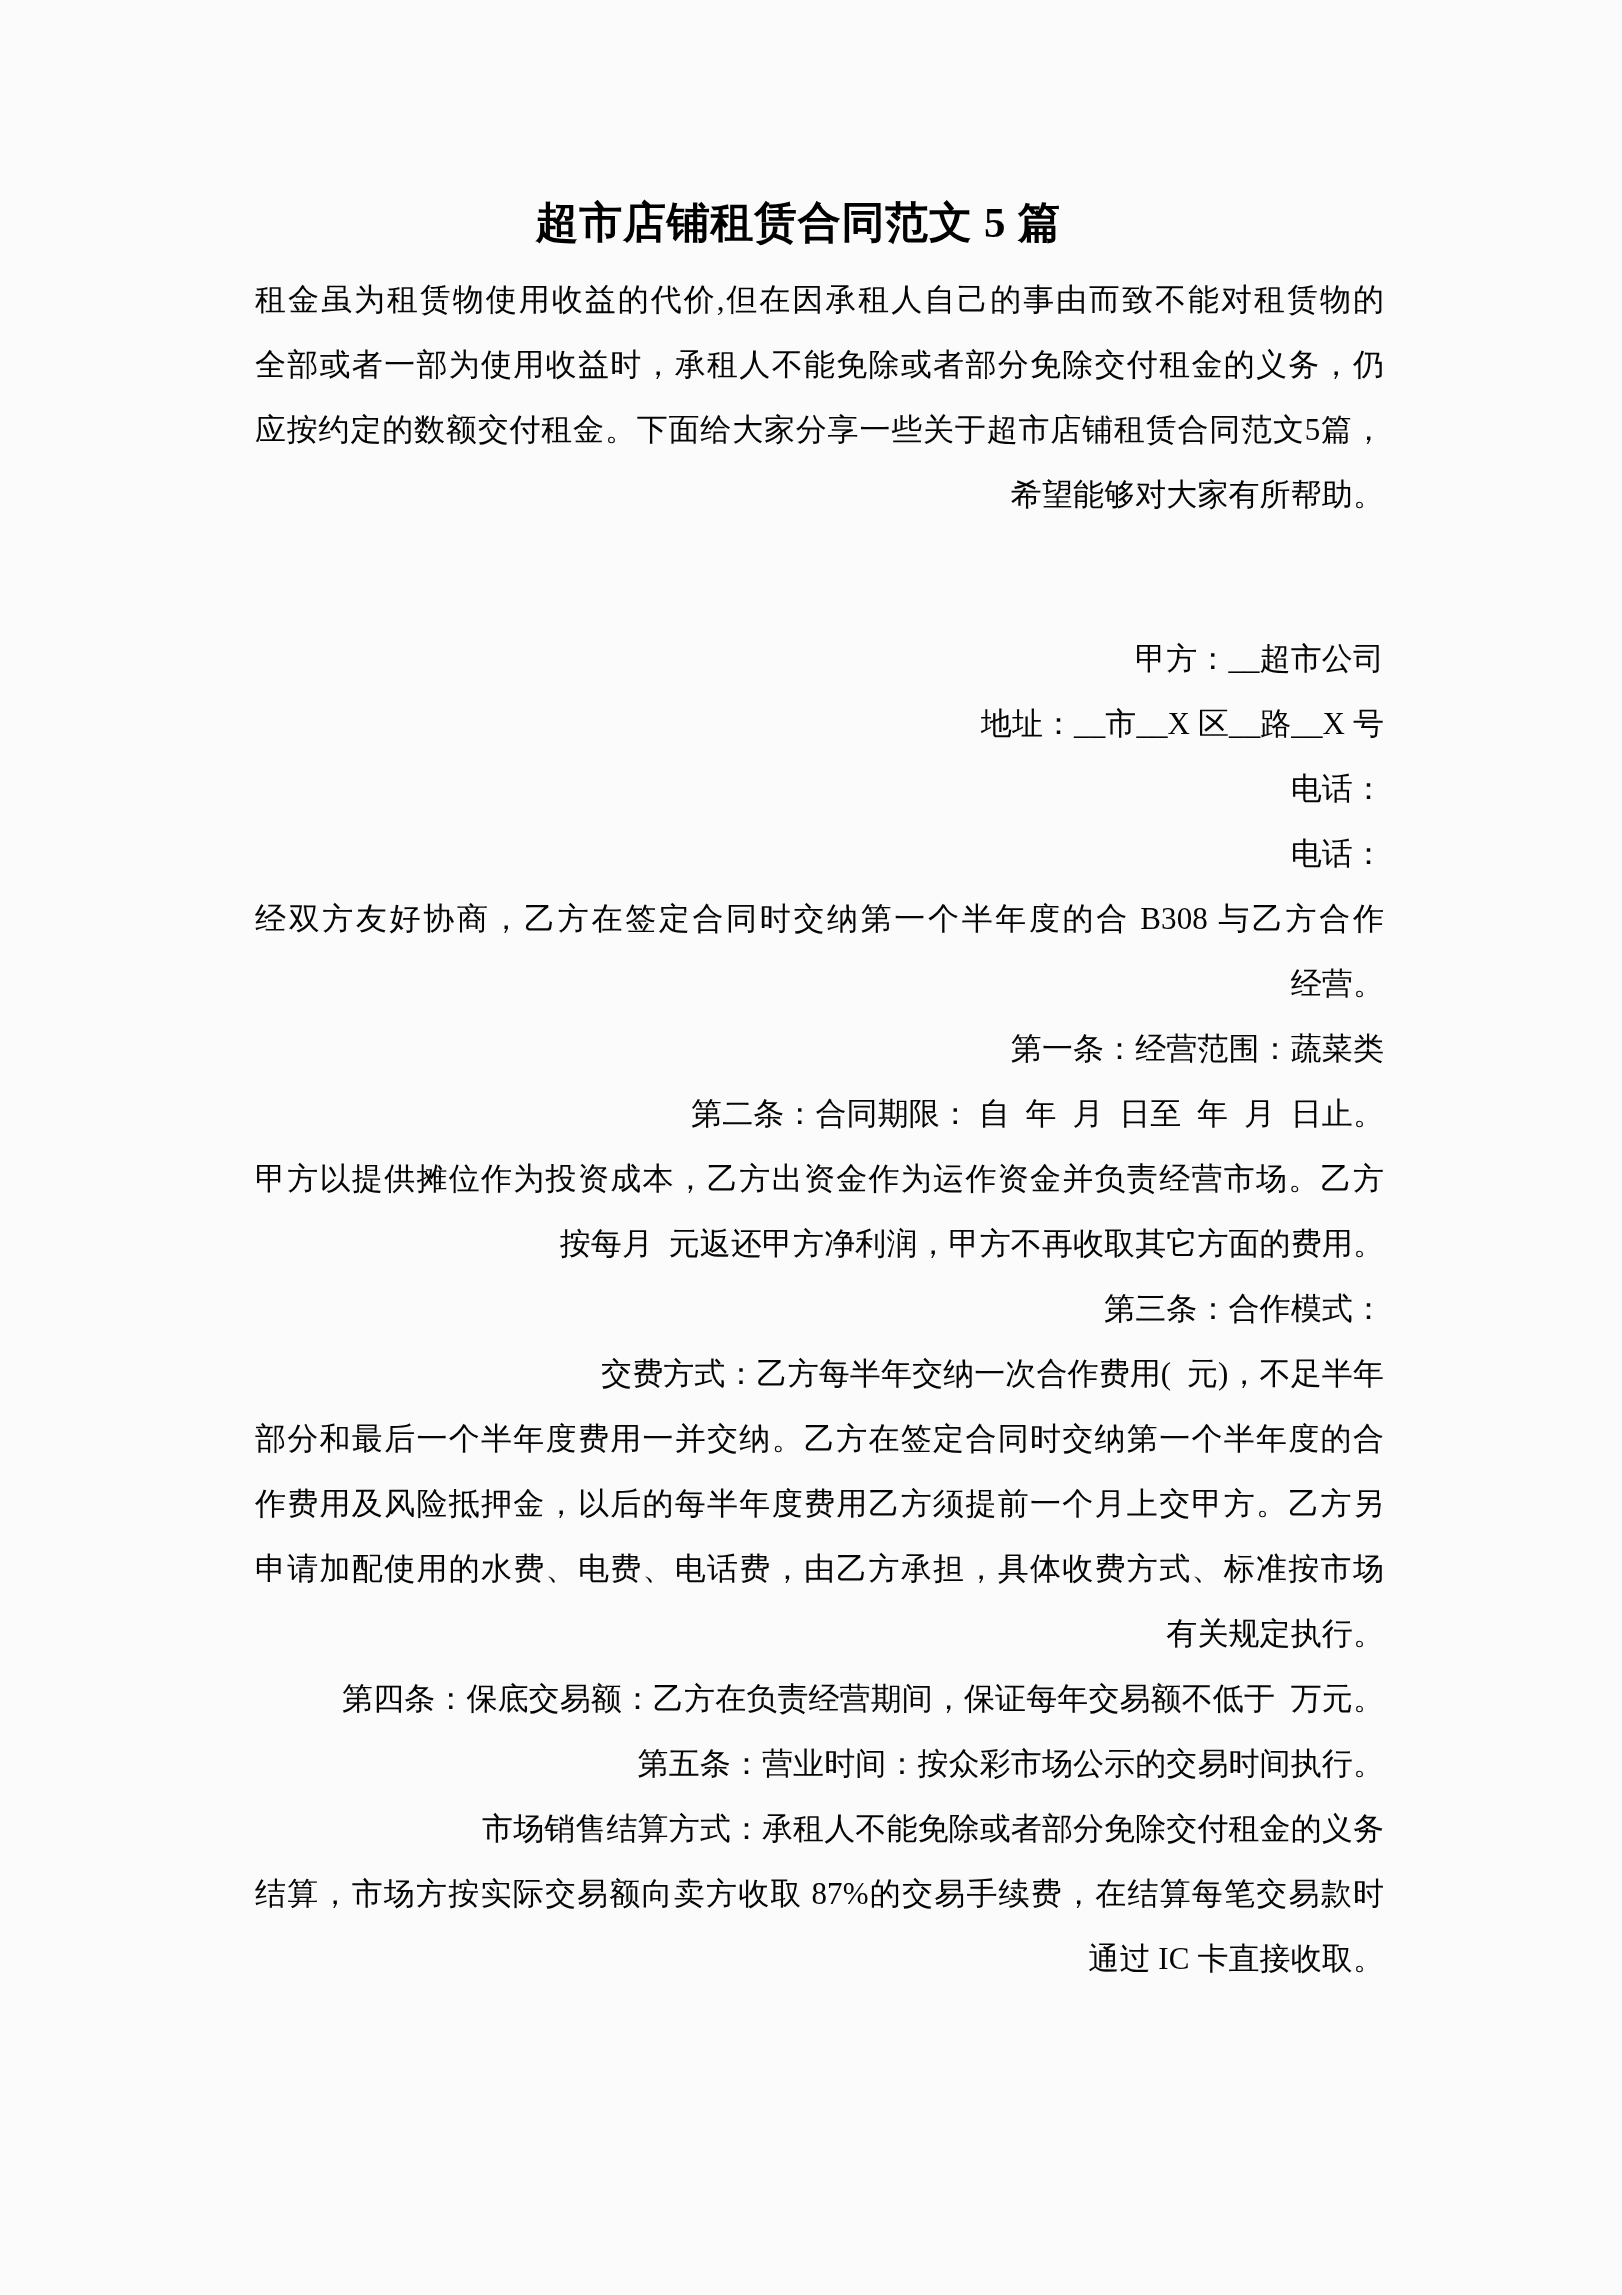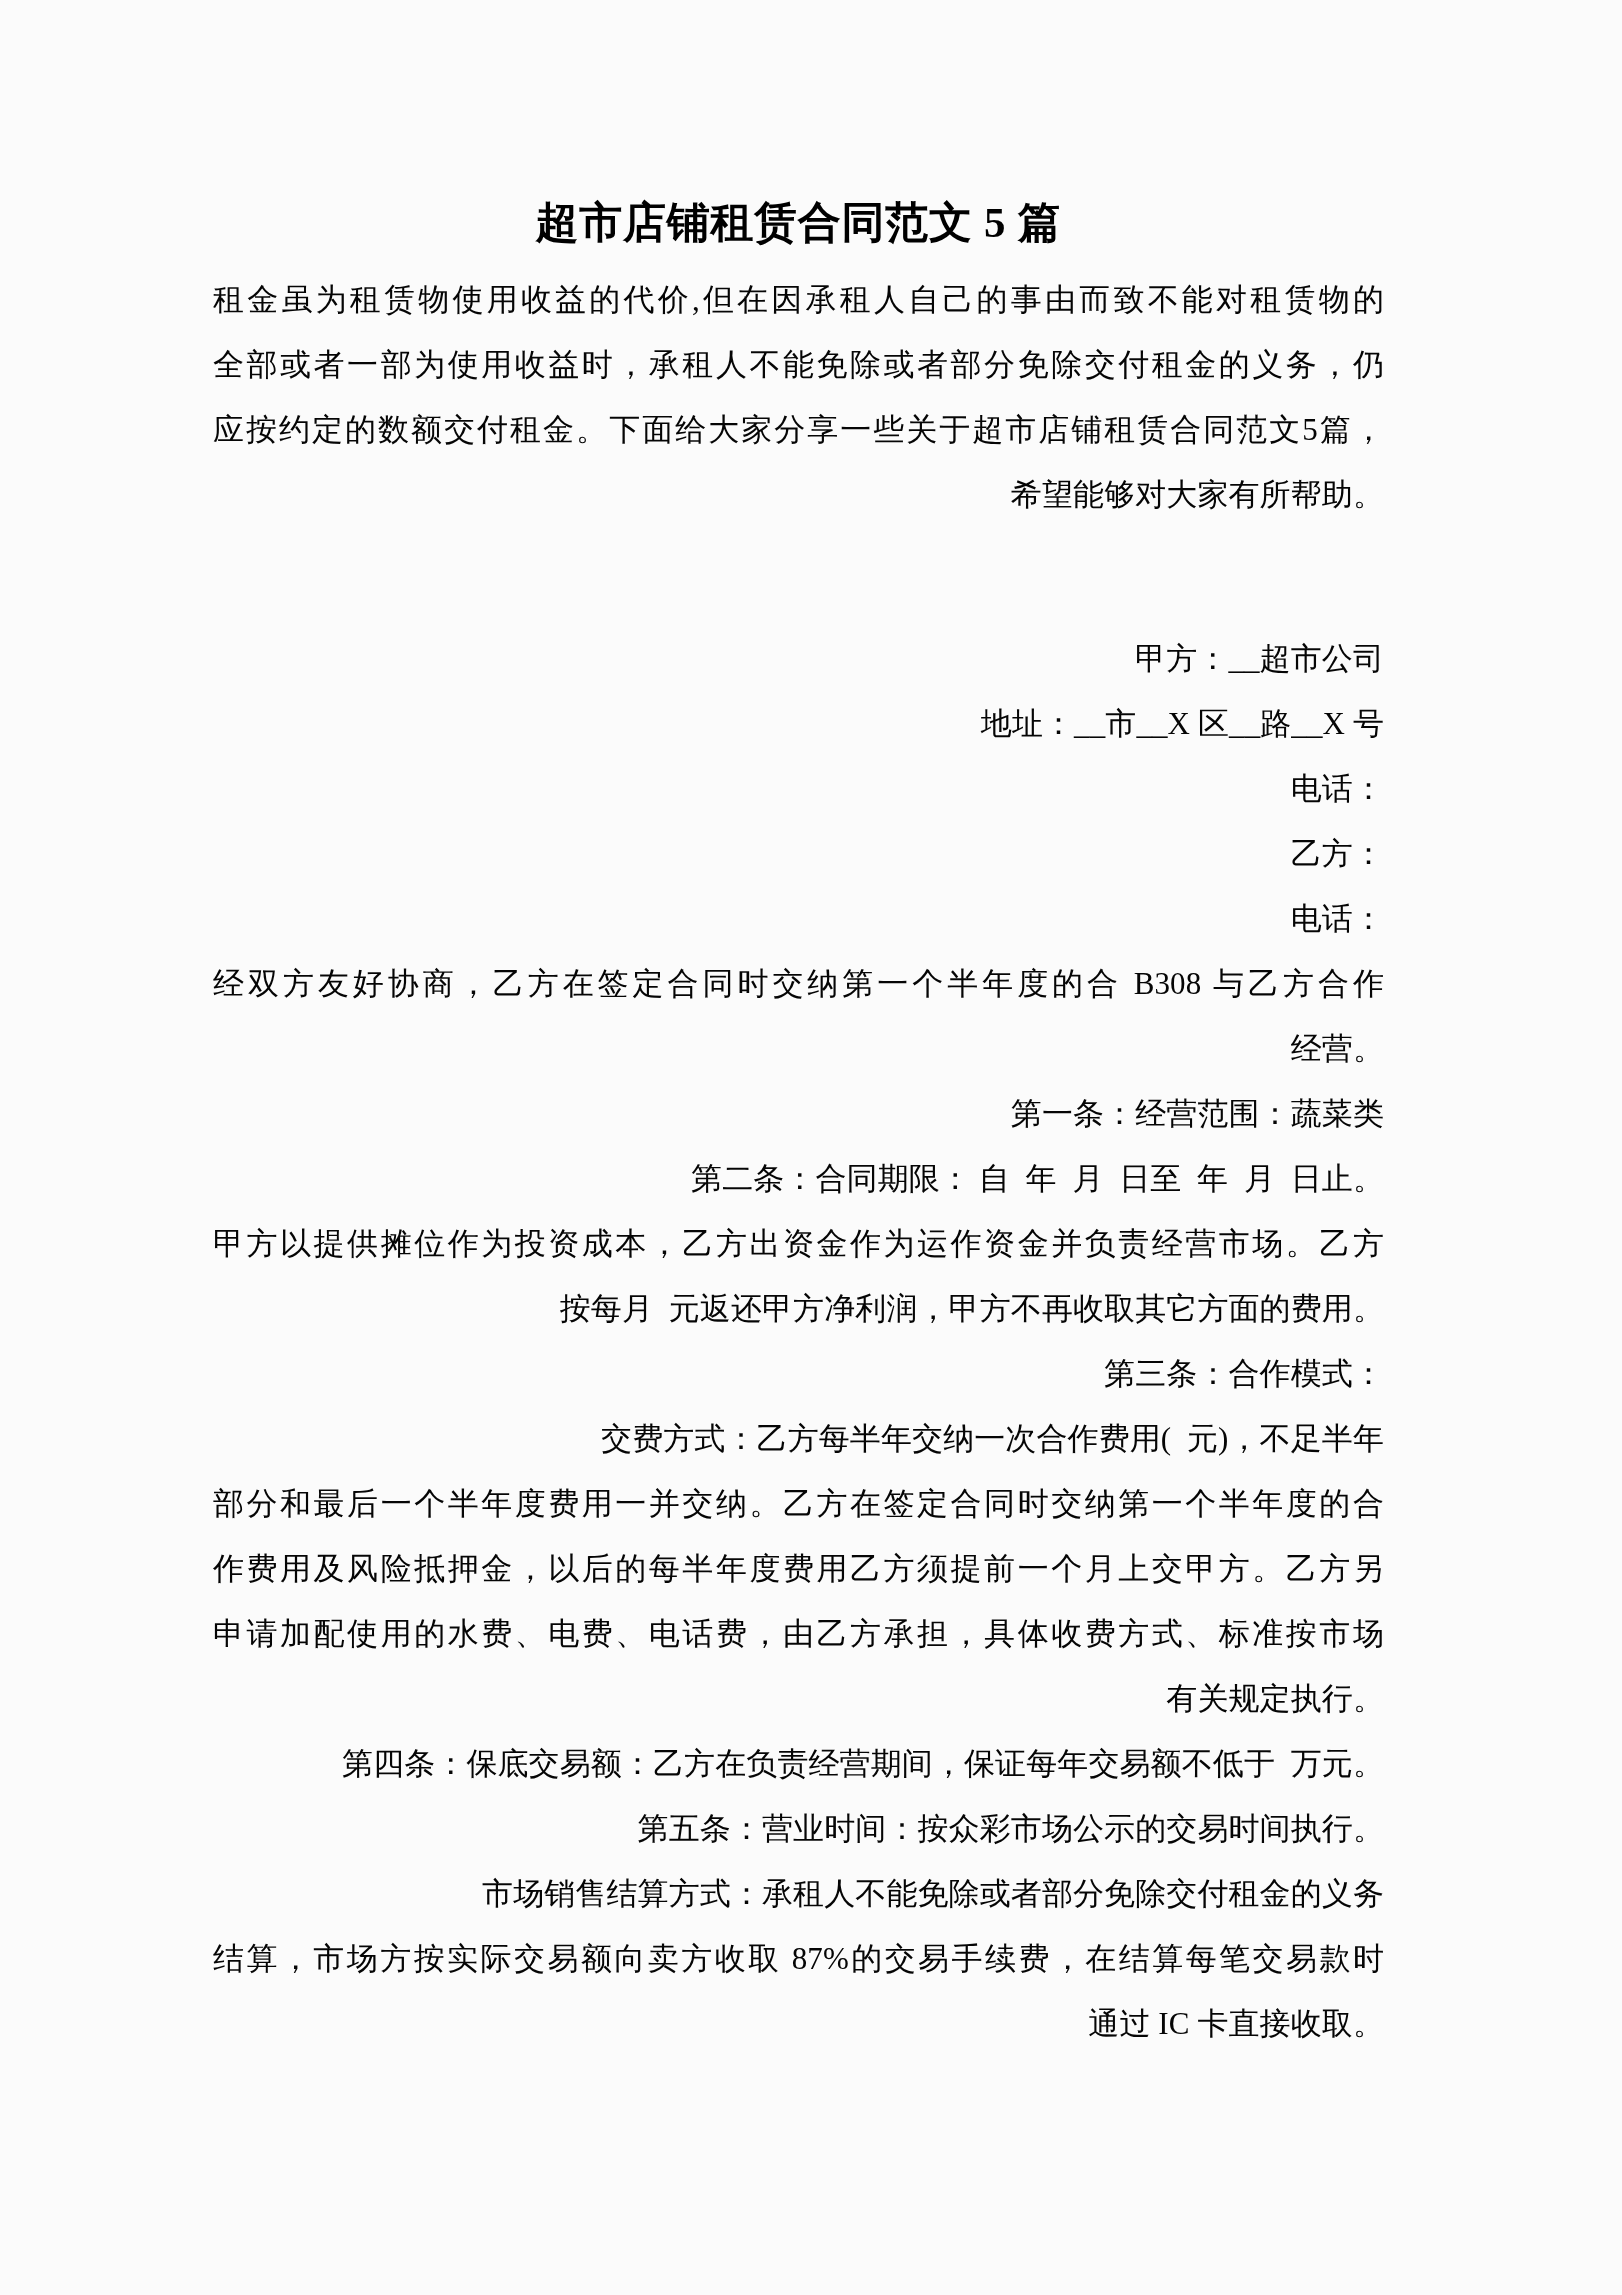--- a/index.html
+++ b/index.html
@@ -44,20 +44,21 @@
     font-size: 31px;
     line-height: 65px;
     color: #050505;
     white-space: pre-wrap;
     letter-spacing: 0.1px;
     font-family: "Liberation Serif", "DejaVu Serif", serif;
   }
   .line.justify {
     text-align: justify;
     text-align-last: justify;
+    margin-left: 42px;
   }
   .line.plain {
     text-align: right;
   }
   .spacer-line {
     height: 65px;
   }
   .spacer-half {
     height: 34px;
   }
@@ -80,21 +81,20 @@
     <div class="spacer-line"></div>
     <div class="spacer-half"></div>
 
     <div>
       <div class="line plain">甲方：__超市公司</div>
       <div class="line plain">地址：__市__X 区__路__X 号</div>
       <div class="line plain">电话：</div>
     </div>
 
     <div>
-      <div class="line plain">乙方：</div>
       <div class="line plain">电话：</div>
     </div>
 
     <div>
       <div class="line justify">经双方友好协商，乙方在签定合同时交纳第一个半年度的合 B308 与乙方合作</div>
       <div class="line plain">经营。</div>
     </div>
 
     <div>
       <div class="line plain">第一条：经营范围：蔬菜类</div>

